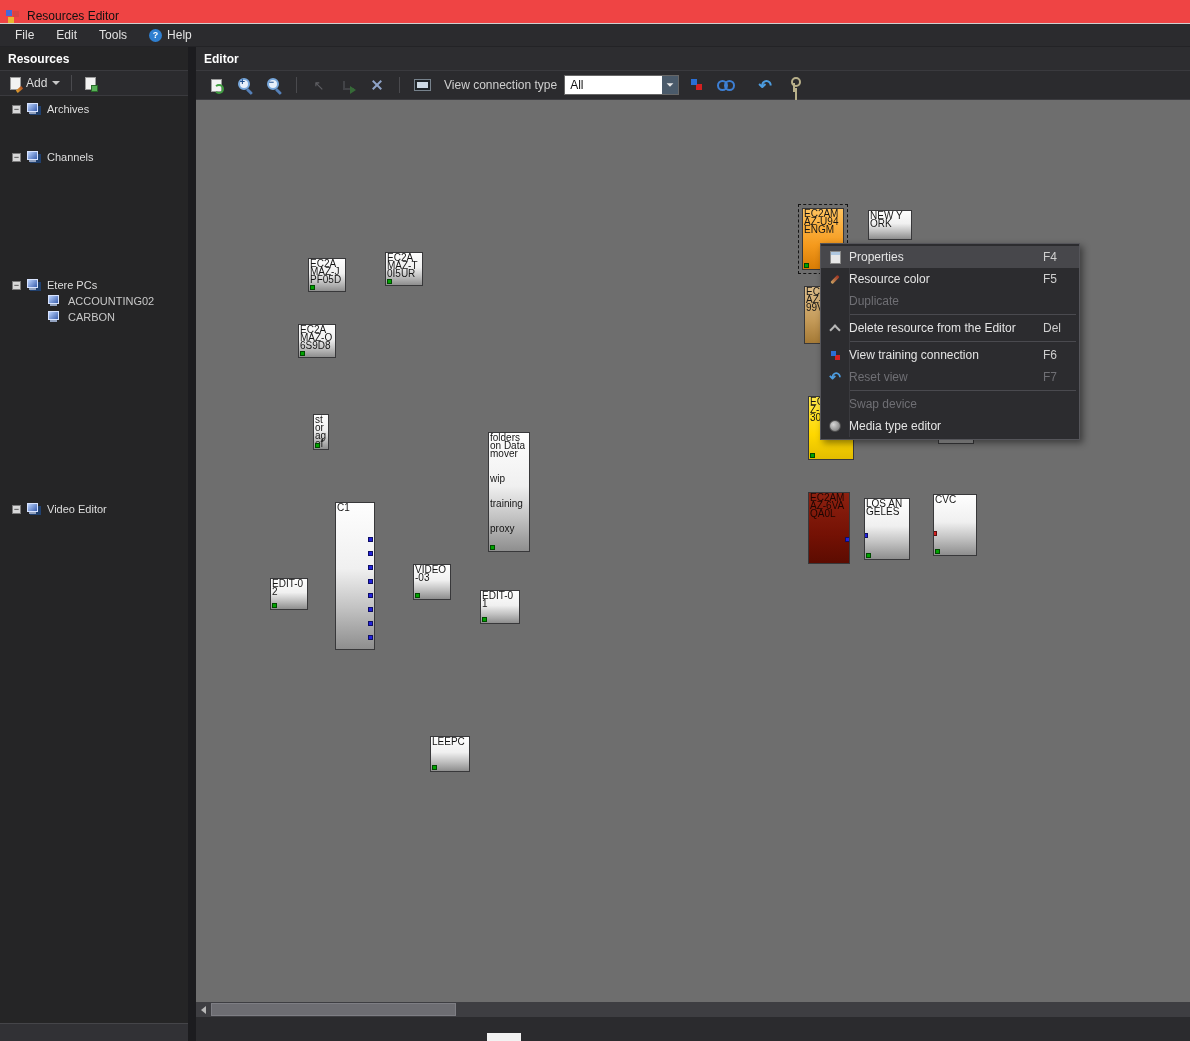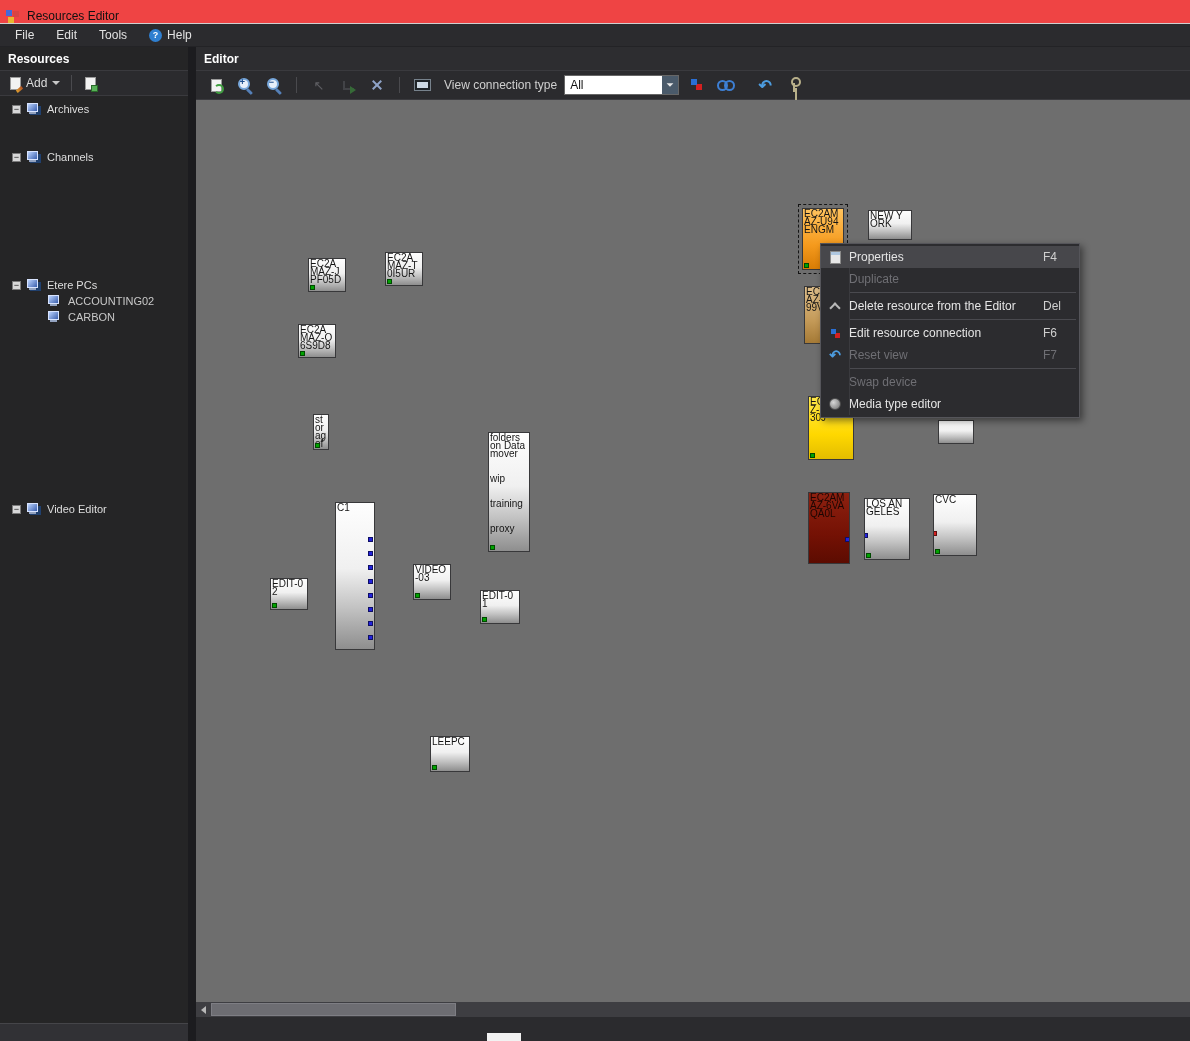--- a/index.html
+++ b/index.html
@@ -269,35 +269,40 @@
         </div>
     </div>
 
     <div class="canvas">
       <div class="cmenu">
           <div class="cm-row hl">
             <span class="cm-ic properties-icon"></span>
             <span class="cm-lbl">Properties</span>
             <span class="cm-sc">F4</span>
           </div>
+          <div class="cm-row">
+            <span class="cm-ic brush-icon"></span>
+            <span class="cm-lbl">Resource color</span>
+            <span class="cm-sc">F5</span>
+          </div>
           <div class="cm-row dis">
             <span class="cm-ic "></span>
             <span class="cm-lbl">Duplicate</span>
             <span class="cm-sc"></span>
           </div>
           <div class="cm-sep"></div>
           <div class="cm-row">
             <span class="cm-ic delete-icon"></span>
             <span class="cm-lbl">Delete resource from the Editor</span>
             <span class="cm-sc">Del</span>
           </div>
           <div class="cm-sep"></div>
           <div class="cm-row">
             <span class="cm-ic connection-icon"></span>
-            <span class="cm-lbl">Edit resource connection</span>
+            <span class="cm-lbl">View training connection</span>
             <span class="cm-sc">F6</span>
           </div>
           <div class="cm-row dis">
             <span class="cm-ic undo-icon"></span>
             <span class="cm-lbl">Reset view</span>
             <span class="cm-sc">F7</span>
           </div>
           <div class="cm-sep"></div>
           <div class="cm-row dis">
             <span class="cm-ic "></span>

